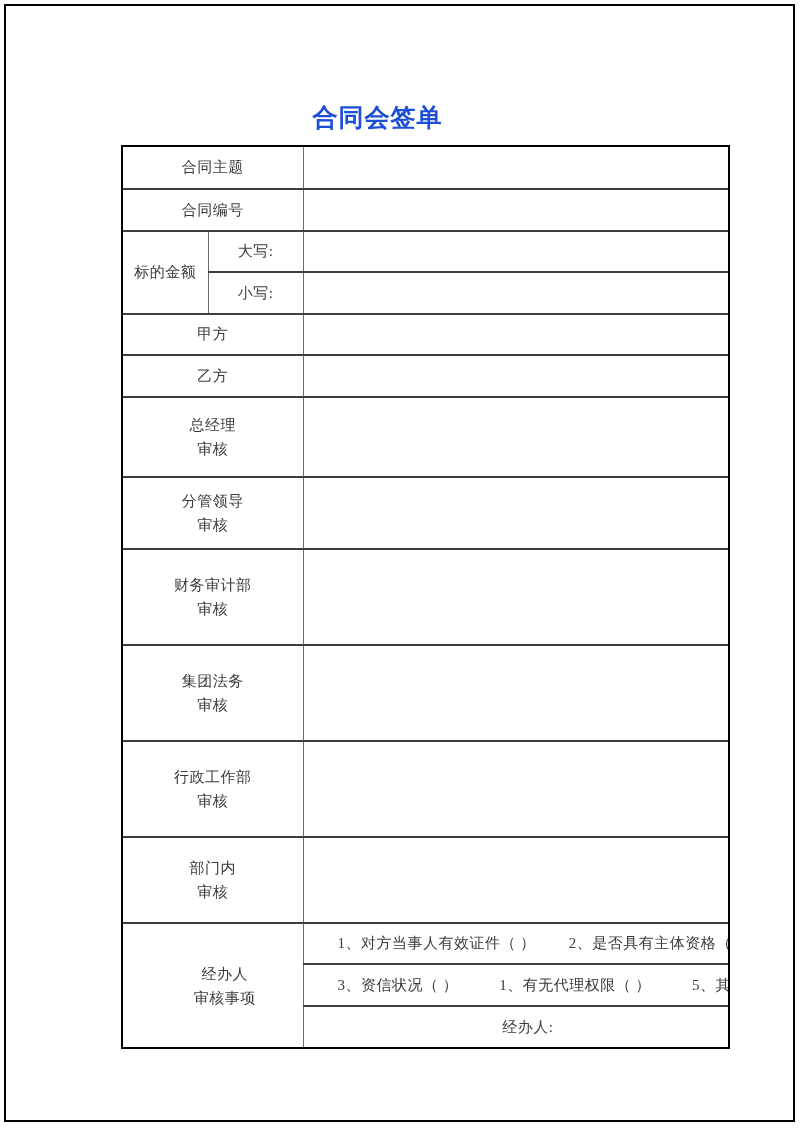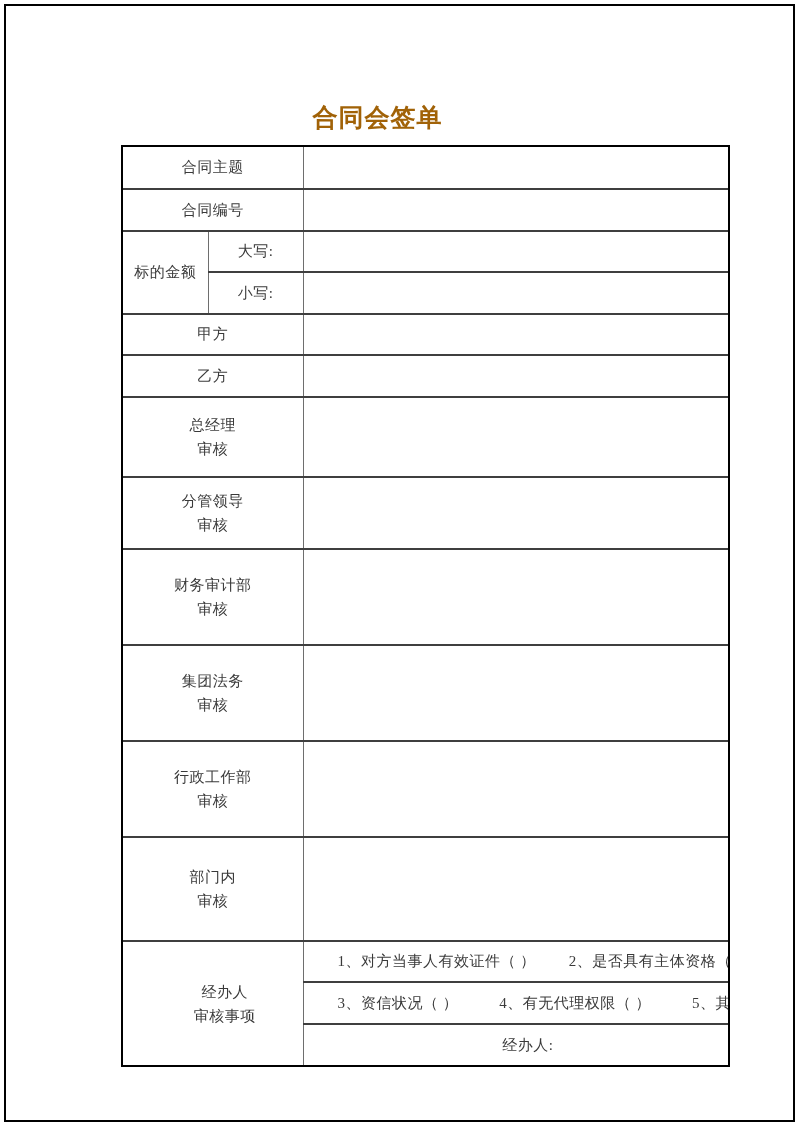--- a/index.html
+++ b/index.html
@@ -19,21 +19,21 @@
   }
   .doc-title {
     position: absolute;
     left: 73px; top: 101px;
     width: 609px;
     text-align: center;
     font-family: "DejaVu Sans", "Liberation Sans", sans-serif;
     font-weight: bold;
     font-size: 25px;
     letter-spacing: 1px;
-    color: #a16207;
+    color: #1d4ed8;
   }
   .table-frame {
     position: absolute;
     left: 73px; top: 145px;
     width: 609px;
     border: 2px solid #000000;
     background: #ffffff;
     margin-left: 48px;
   }
   table.form {
@@ -57,21 +57,21 @@
   td.no-r { border-right: none; }
   td.no-t { border-top: none; }
   td.no-b { border-bottom: none; padding-left: 24px; }
   td.lbl { text-align: center; }
   .two-line span { display: block; line-height: 24px; text-align: center; }
   tr.r41 { height: 41px; }
   tr.r42 { height: 42px; }
   tr.r83 { height: 80px; }
   tr.r84 { height: 72px; }
   tr.r85 { height: 96px; }
-  tr.r86 { height: 104px; }
+  tr.r86 { height: 86px; }
   td.checklist { padding-left: 34px; }
   .chk-line { display: flex; align-items: flex-start; }
   .chk-line.g1 { gap: 33px; }
   .chk-line.g2 { gap: 41px; }
   .chk-line span { white-space: nowrap; }
   td.handler-cell { text-align: center; }
 </style>
 </head>
 <body>
 
@@ -163,21 +163,21 @@
         <div class="chk-line g1">
           <span>1、对方当事人有效证件（ ）</span>
           <span>2、是否具有主体资格（ ）</span>
         </div>
       </td>
     </tr>
     <tr class="r42">
       <td class="no-r checklist">
         <div class="chk-line g2">
           <span>3、资信状况（ ）</span>
-          <span>4、有无代理权限（ ）</span>
+          <span>1、有无代理权限（ ）</span>
           <span>5、其它</span>
         </div>
       </td>
     </tr>
     <tr class="r41">
       <td class="no-r no-b handler-cell">
         <span>经办人:</span>
       </td>
     </tr>
   </tbody>

